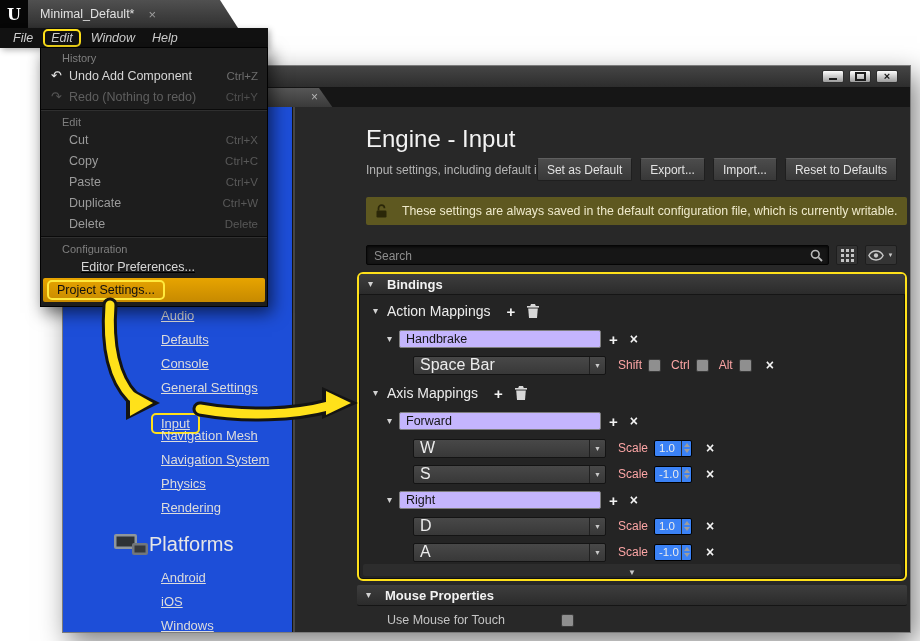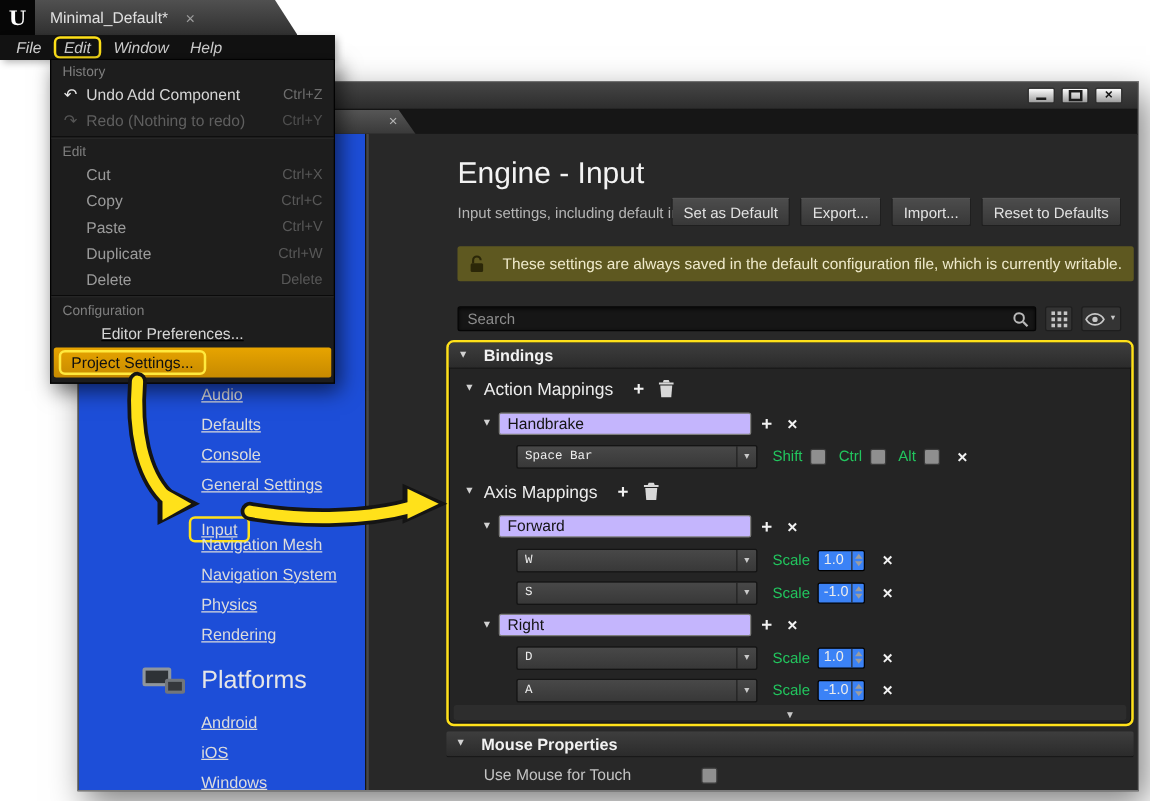--- a/index.html
+++ b/index.html
@@ -26,21 +26,21 @@
   .ps-content{position:absolute;left:0;top:41px;right:0;bottom:0;background:#232323;overflow:hidden;}
 
   
   .sidebar{position:absolute;left:0;top:0;bottom:0;width:229px;background:#1d4ed8;}
   .side-divider{position:absolute;left:229px;top:0;bottom:0;width:3px;background:#474747;border-left:1px solid #141414;}
   .side-links{position:absolute;left:98px;top:196px;}
   .platform-links{position:absolute;left:98px;top:458px;}
   .side-item{height:24px;display:flex;align-items:center;}
   .side-link{color:#dcdcdc;font-size:13px;text-decoration:underline;white-space:nowrap;}
   .side-link.annot{border:2px solid #ffe11a;border-radius:5px;padding:1px 8px;margin-left:-10px;text-decoration:underline;margin-top:25px;}
-  .platforms-head{position:absolute;left:50px;top:424px;display:flex;align-items:center;gap:12px;}
+  .platforms-head{position:absolute;left:50px;top:424px;display:flex;align-items:center;gap:0;}
   .platforms-title{font-size:20px;color:#e6e6e6;}
 
   
   .main{position:absolute;left:232px;right:0;top:0;bottom:0;background:#282828;overflow:hidden;}
   .page-title{position:absolute;left:71px;top:18px;font-size:24px;color:#f3f3f3;}
   .page-subtitle{position:absolute;left:71px;top:56px;font-size:12px;color:#b5b5b5;}
   .hdr-buttons{position:absolute;top:51px;right:13px;display:flex;gap:8px;}
   .hdr-btn{height:21px;padding:0 9px;background:linear-gradient(#4c4c4c,#383838);
            border:1px solid #1f1f1f;border-top-color:#5f5f5f;border-radius:2px;color:#e2e2e2;
            font-size:12px;display:flex;align-items:center;white-space:nowrap;}
@@ -82,24 +82,24 @@
   .expander{position:absolute;top:290px;left:4px;right:4px;text-align:center;height:12px;
             background:#2d2d2d;border-radius:2px;line-height:11px;}
   .expander-glyph{font-size:8px;color:#c8c8c8;}
   .group-label{font-size:14px;color:#ececec;margin-left:2px;white-space:nowrap;}
   .plus{color:#f2f2f2;font-size:15px;font-weight:bold;line-height:1;}
   .remove{color:#f2f2f2;font-size:14px;font-weight:bold;line-height:1;}
   .name-field{width:202px;height:18px;background:#c4b5fd;border:1px solid #7e7e7e;border-radius:2px;
               display:flex;align-items:center;padding-left:6px;box-sizing:border-box;color:#141414;font-size:12.5px;}
   .combo{display:flex;align-items:center;width:193px;height:19px;background:linear-gradient(#484848,#383838);
          border:1px solid #141414;border-radius:2px;box-sizing:border-box;}
-  .combo-label{flex:1;padding-left:6px;font-size:10px;color:#ececec;white-space:nowrap;overflow:hidden;font-family:Liberation Mono, monospace;}
+  .combo-label{flex:1;padding-left:6px;font-size:16px;color:#ececec;white-space:nowrap;overflow:hidden;}
   .combo-arrow{width:15px;height:100%;display:flex;align-items:center;justify-content:center;
                border-left:1px solid #202020;color:#c9c9c9;font-size:7px;}
-  .mod-label{font-size:12px;color:#22c55e;}
+  .mod-label{font-size:12px;color:#fca5a5;}
   .checkbox{width:13px;height:13px;background:#8f8f8f;border:1px solid #3a3a3a;border-radius:2px;box-sizing:border-box;}
   .num-field{display:flex;width:38px;height:17px;background:#3b82f6;border:1px solid #000;
              border-radius:2px;box-sizing:border-box;align-items:stretch;}
   .num-val{flex:1;display:flex;align-items:center;padding-left:4px;font-size:11.5px;color:#ececec;}
   .spin{width:9px;display:flex;flex-direction:column;align-items:center;justify-content:center;gap:2px;border-left:1px solid #2a2a2a;}
   .spin-up{width:0;height:0;border-left:3px solid transparent;border-right:3px solid transparent;border-bottom:4px solid #9d9d9d;}
   .spin-down{width:0;height:0;border-left:3px solid transparent;border-right:3px solid transparent;border-top:4px solid #9d9d9d;}
   .ml6{margin-left:6px;} .ml8{margin-left:8px;} .ml10{margin-left:10px;} .ml12{margin-left:12px;} .ml14{margin-left:14px;} .ml16{margin-left:16px;}
 
   .mouse-head{position:absolute;left:62px;top:478px;width:550px;box-sizing:border-box;border-radius:2px;}
@@ -118,21 +118,21 @@
   .ue-menubar{position:absolute;left:0;top:28px;width:268px;height:20px;background:#121212;
               display:flex;align-items:center;gap:3px;padding-left:6px;box-sizing:border-box;
               color:#cfcfcf;font-size:12.5px;box-shadow:2px 2px 6px rgba(0,0,0,.3);font-style:italic;}
   .menu-item{padding:0 7px;}
   .menu-edit-annot{border:2px solid #ffe11a;border-radius:5px;padding:0 6px;line-height:14px;}
 
   
   .edit-menu{position:absolute;left:40px;top:47px;width:228px;z-index:21;background:#1d1d1d;
              border:1px solid #020202;box-shadow:4px 6px 16px rgba(0,0,0,.6);
              padding:1px 0 3px;box-sizing:border-box;}
-  .menu-section-label{color:#7f7f7f;font-size:11px;padding:3px 9px 1px;}
+  .menu-section-label{color:#7f7f7f;font-size:11px;padding:3px 21px 1px;}
   .dd-item{display:flex;align-items:center;height:21px;padding:0 9px 0 7px;}
   .dd-icon{width:17px;text-align:center;color:#e8e8e8;font-size:13px;margin-right:4px;line-height:1;}
   .dd-label{flex:1;color:#d6d6d6;font-size:12.5px;white-space:nowrap;}
   .dd-shortcut{color:#6d6d6d;font-size:11.5px;margin-left:10px;}
   .dd-item.disabled .dd-label{color:#5f5f5f;}
   .dd-item.disabled .dd-icon{color:#555555;}
   .dd-item.disabled .dd-shortcut{color:#4e4e4e;}
   .dd-item.dim .dd-label{color:#9b9b9b;}
   .dd-item.dim .dd-shortcut{color:#585858;}
   .dd-sep{height:1px;background:#0a0a0a;border-bottom:1px solid #2f2f2f;margin:2px 0;}

